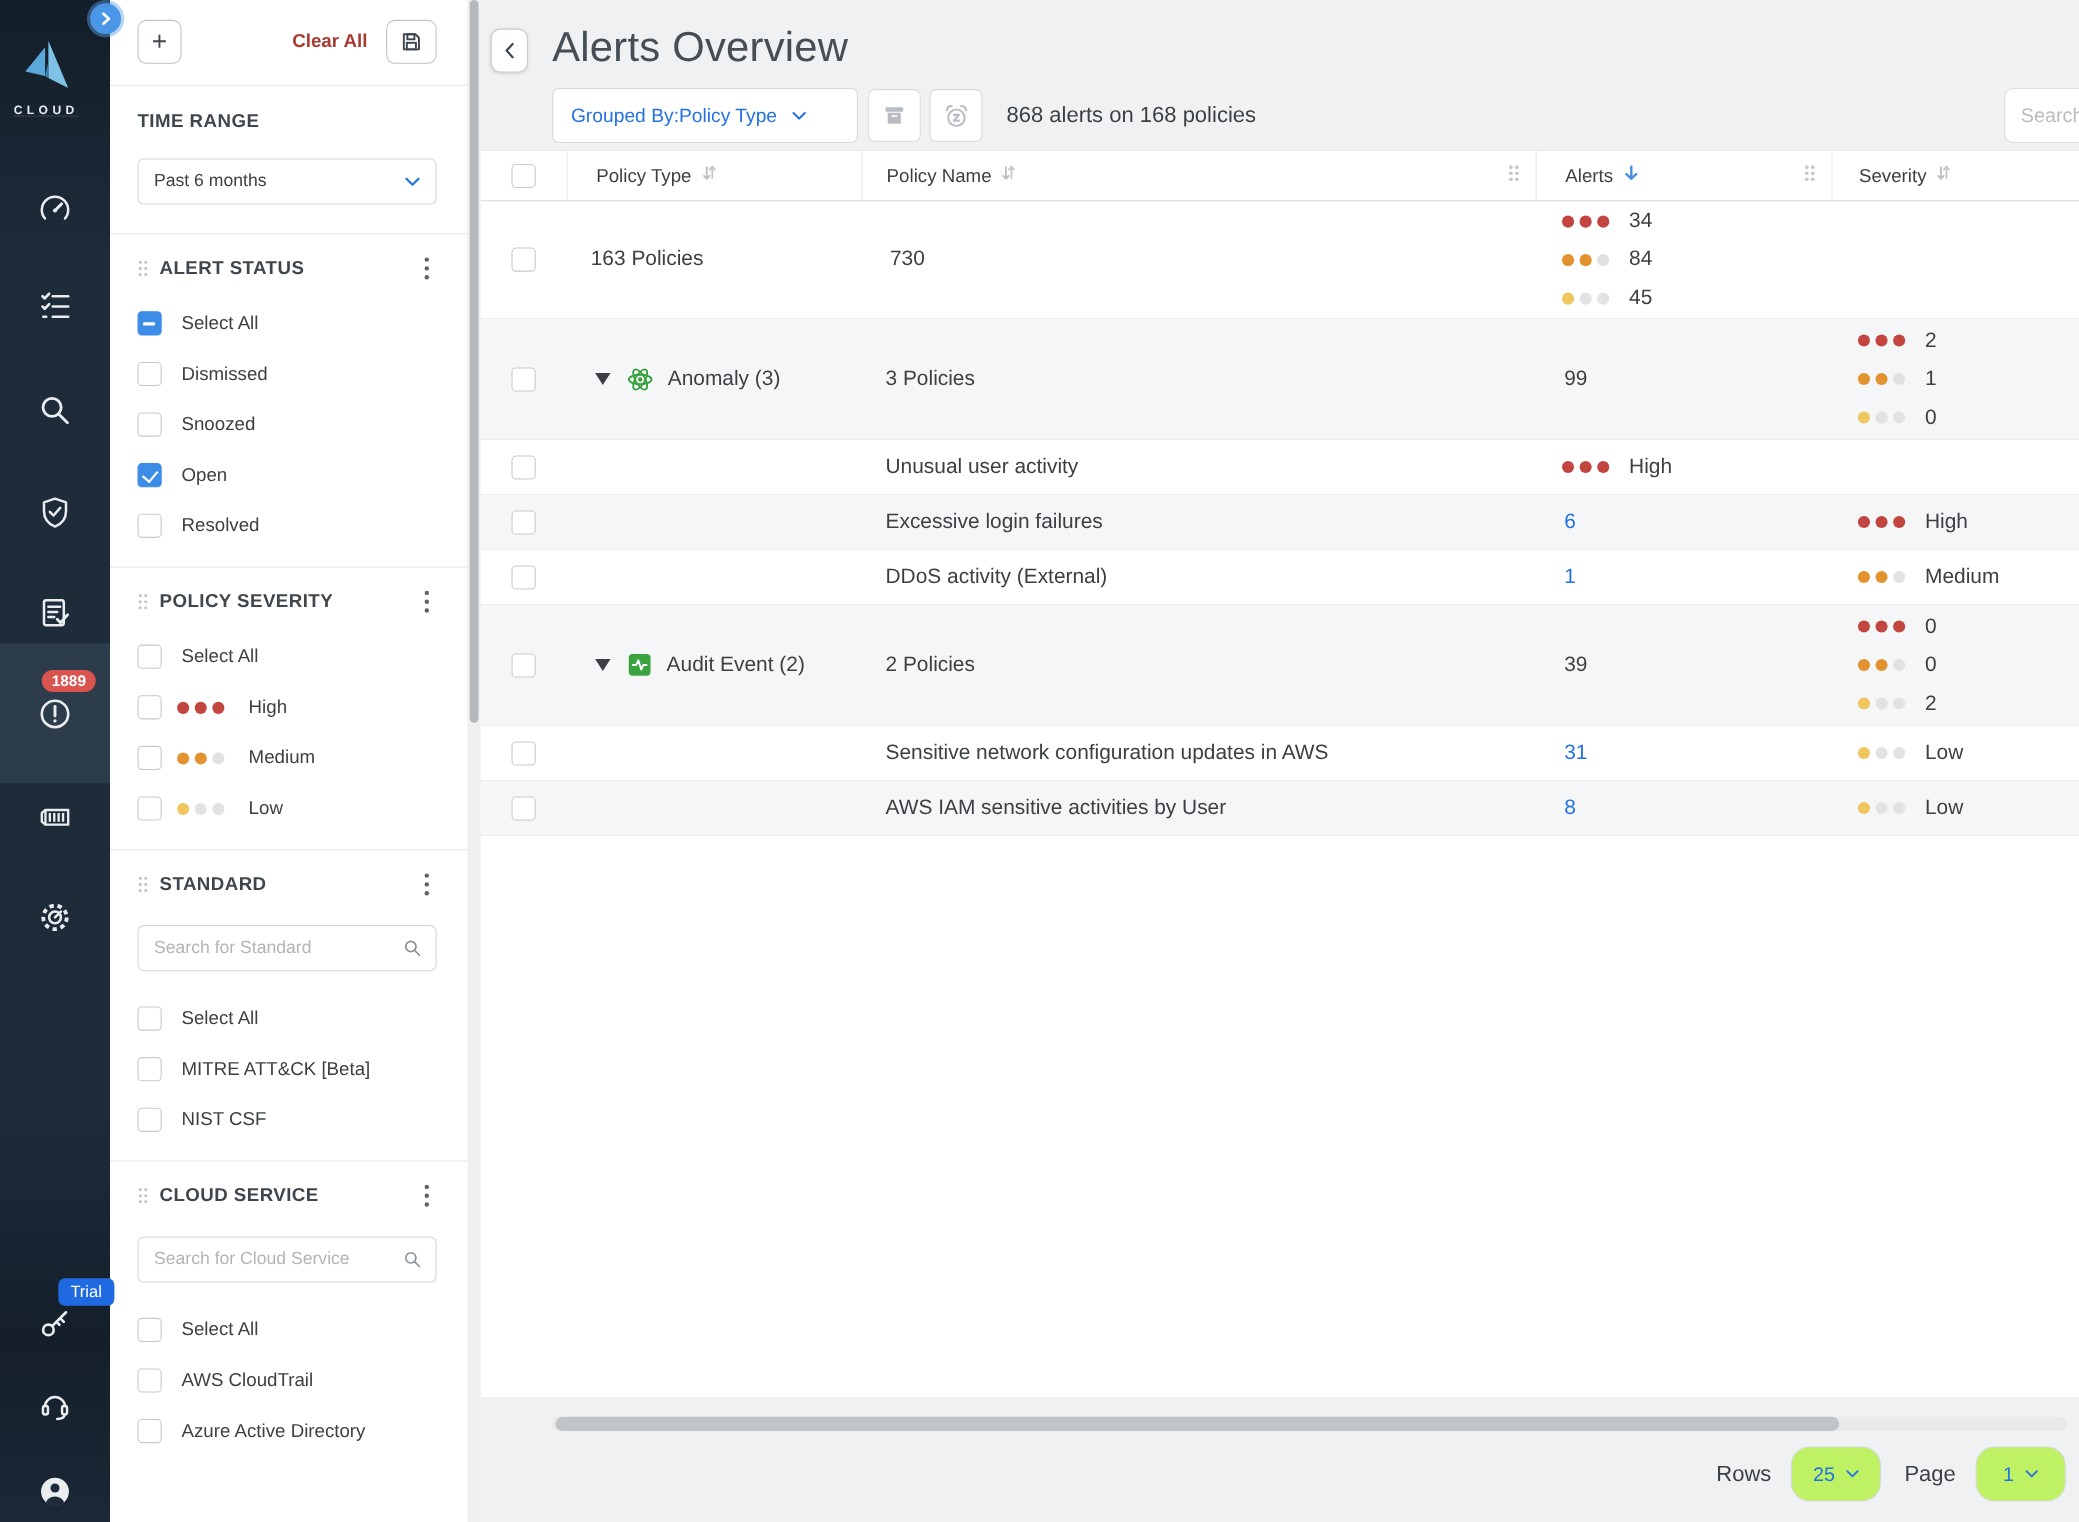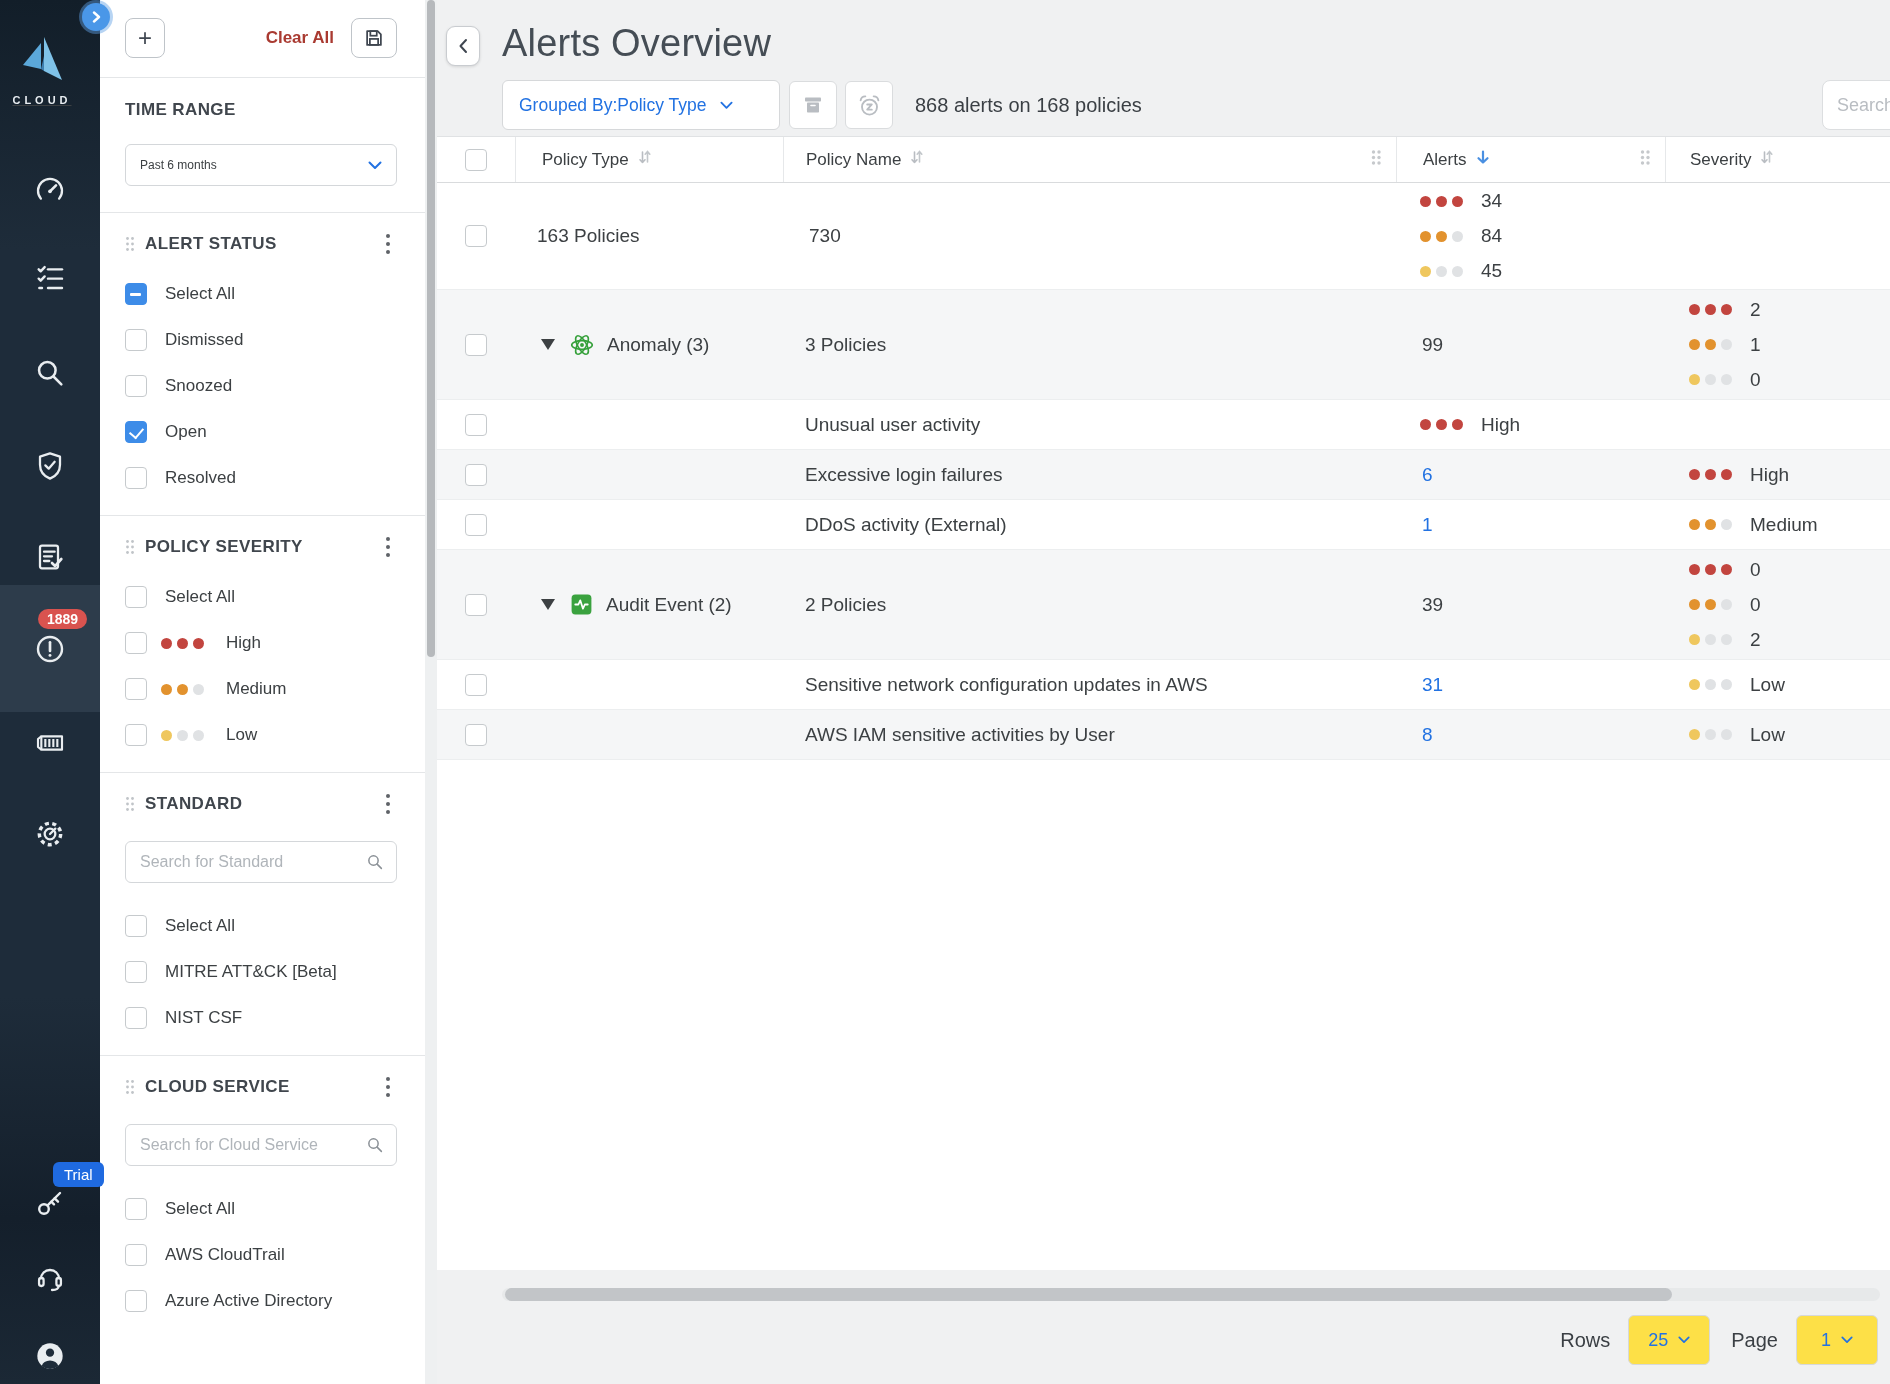--- a/index.html
+++ b/index.html
@@ -30,21 +30,21 @@
     font-size:24px; color:#3f4650; display:flex; align-items:center; justify-content:center; line-height:1; }
   .clear-all { margin-left:auto; color:var(--clear-red); font-size:17px; font-weight:700; }
   .btn-save { width:46px; height:40px; border:1px solid #bfc4c9; border-radius:8px; background:#fff;
     margin-left:17px; display:flex; align-items:center; justify-content:center; color:#3f4650; }
   .fp-div { border-top:1px solid #e4e6e8; margin:0 -28px 0 -25px; }
   .fp-sec-title { display:flex; align-items:center; margin-top:20px; }
   .fp-sec-title .t { font-size:17px; font-weight:700; color:#40464d; letter-spacing:.4px; margin-left:10px; }
   .kebab { margin-left:auto; margin-right:6px; }
   .tr-label { margin-top:22px; font-size:17px; font-weight:700; color:#40464d; letter-spacing:.4px; }
   .select { margin-top:24px; margin-bottom:26px; width:272px; height:42px; border:1px solid #d4d7da; border-radius:6px;
-    display:flex; align-items:center; padding:0 14px; font-size:12px; color:#3c4043; background:#fff; }
+    display:flex; align-items:center; padding:0 14px; font-size:16px; color:#3c4043; background:#fff; }
   .select .chev { margin-left:auto; }
   .fsearch { margin-top:26px; width:272px; height:42px; border:1px solid #d4d7da; border-radius:6px; background:#fff;
     display:flex; align-items:center; padding:0 12px 0 14px; }
   .fsearch input { border:none; outline:none; flex:1; font-size:16px; font-family:inherit; color:#3c4043; min-width:0; }
   .fsearch input::placeholder { color:#b0b5ba; }
   .fitems { margin-top:26px; margin-bottom:24px; }
   .fitem { display:flex; align-items:center; height:26px; margin-bottom:20px; font-size:17px; color:#3c4043; }
   .fitem .lbl { margin-left:18px; }
   .fitem .dots { margin-left:14px; }
   .fitem .dots + .lbl { margin-left:22px; }
@@ -115,21 +115,21 @@
   .sevline { display:flex; align-items:center; height:35px; padding-left:24px; font-size:19px; }
   .sevline .cnt { margin-left:18px; }
   .sev-single { padding-left:24px; }
   .sev-single .cnt { margin-left:18px; font-size:19px; }
 
   
   .hsb-track { position:absolute; left:65px; right:10px; bottom:83px; height:13px; border-radius:7px; background:#e7e9ea; }
   .hsb-thumb { position:absolute; left:68px; bottom:83px; width:1167px; height:13px; border-radius:7px; background:#c2c5c8; }
   .pager { position:absolute; right:12px; bottom:19px; height:50px; display:flex; align-items:center; }
   .pager .plabel { font-size:20px; color:#3a3f44; }
-  .pager .pbox { width:82px; height:50px; margin:0 21px 0 18px; background:#fde047; border:1px solid #d6d8da; border-radius:6px;
+  .pager .pbox { width:82px; height:50px; margin:0 21px 0 18px; background:#bef264; border:1px solid #d6d8da; border-radius:17px;
     display:flex; align-items:center; justify-content:center; color:var(--link-blue); font-size:18px; }
   .pager .pbox:last-child { margin-right:0; }
   .pager .pbox .chev { margin-left:10px; }
 
   .chev svg { display:block; }
 </style>
 </head>
 <body>
 
 <div class="sidebar">

